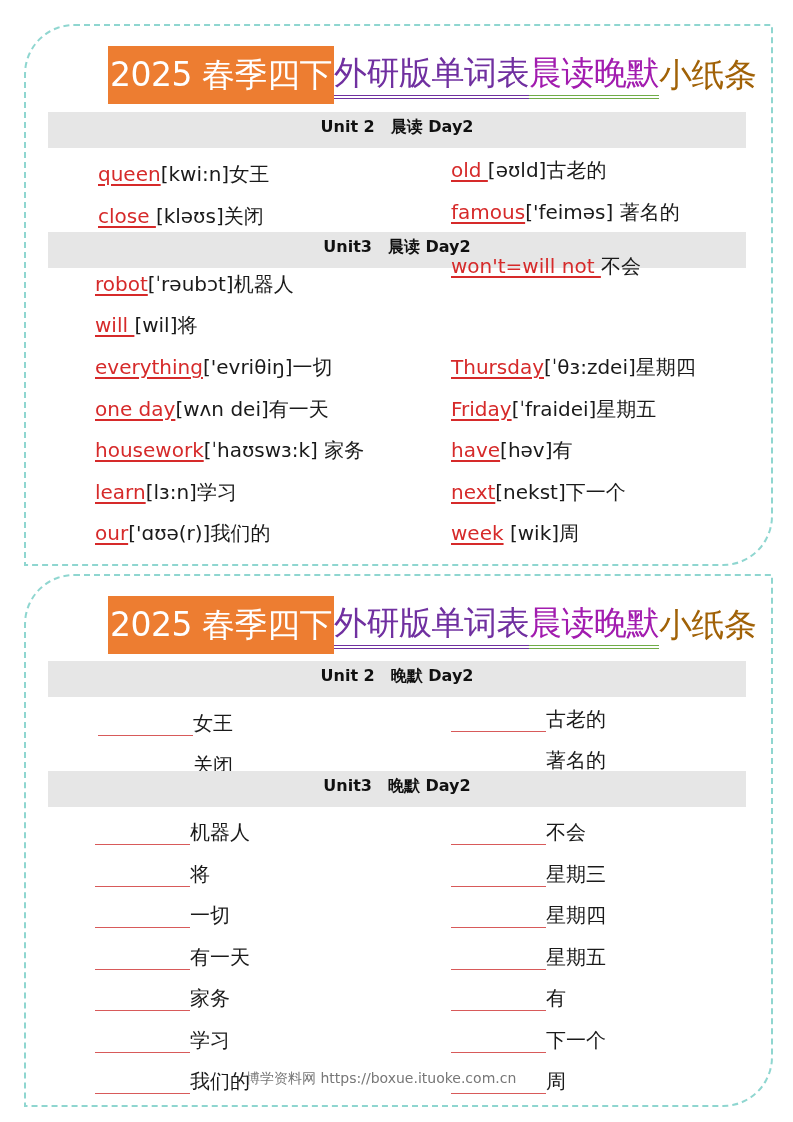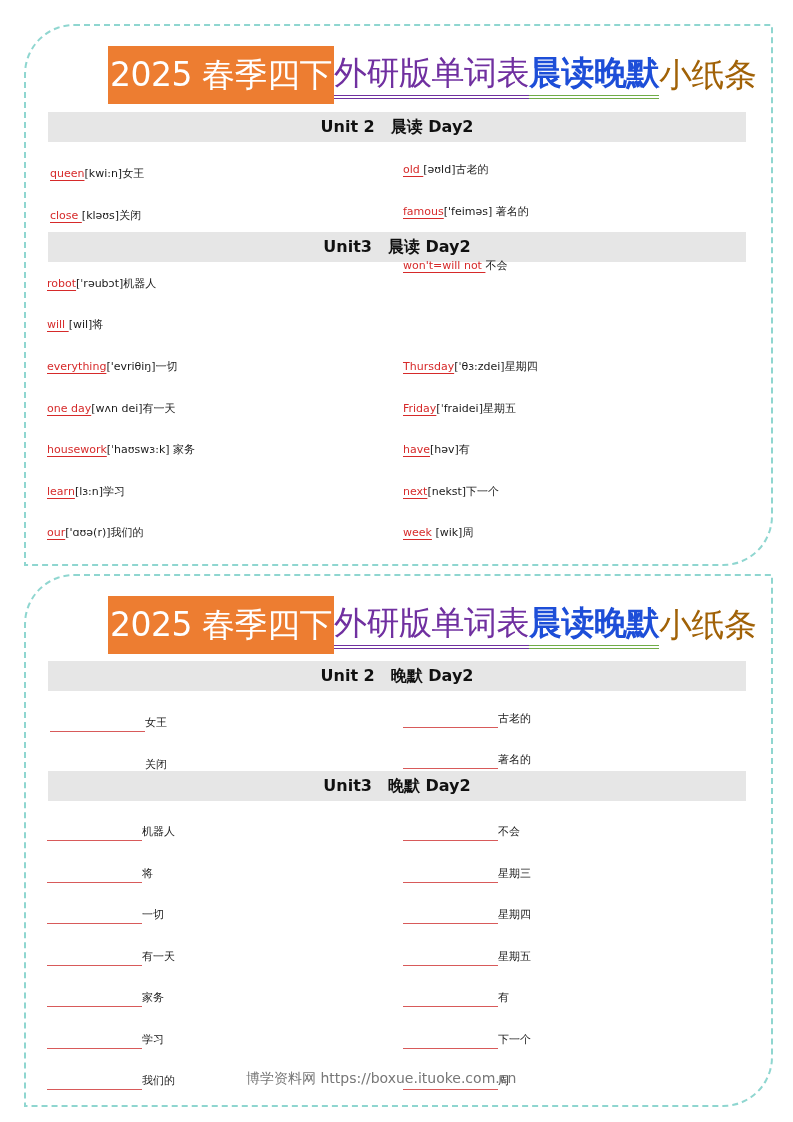--- a/index.html
+++ b/index.html
@@ -15,29 +15,29 @@
   }
   .card.c1 { top: 24px; height: 542px; }
   .card.c2 { top: 574px; height: 533px; }
   .title-row {
     position: absolute; left: 34px; top: 20px; height: 58px;
     display: flex; align-items: center; white-space: nowrap;
     font-size: 33px; font-weight: bold; letter-spacing: -0.5px;
   }
   .t-orange { background: #ed7d31; color: #fff; height: 58px; display: flex; align-items: center; padding: 0 2px 0 2px; font-weight: normal; margin-left: 48px; }
   .t-purple { color: #7030a0; border-bottom: 4px double #7030a0; line-height: 44px; font-weight: normal; }
-  .t-green { color: #1d4ed8; border-bottom: 4px double #70ad47; line-height: 44px; font-weight: bold; }
+  .t-green { color: #a21caf; border-bottom: 4px double #70ad47; line-height: 44px; font-weight: normal; }
   .t-black { color: #a16207; font-weight: normal; }
   .band {
-    position: absolute; left: 22px; width: 698px; height: 30px;
+    position: absolute; left: 22px; width: 698px; height: 36px;
     background: #e6e6e6; text-align: center; font-size: 16px; font-weight: bold;
     line-height: 30px; color: #111;
   }
   .item {
-    position: absolute; font-size: 11px; white-space: nowrap; line-height: 22px;
+    position: absolute; font-size: 20px; white-space: nowrap; line-height: 22px; margin-left: 48px;
   }
   .word { color: #d62a2a; text-decoration: underline; text-decoration-color: #d62a2a; text-underline-offset: 3px; }
   .blank {
     display: inline-block; width: 95px; border-bottom: 1.5px solid #d85a5a; height: 18px; vertical-align: -6px;
   }
   .watermark {
     position: absolute; left: 246px; top: 1070px; font-size: 14px; color: #777; white-space: nowrap;
   }
 </style>
 </head>

